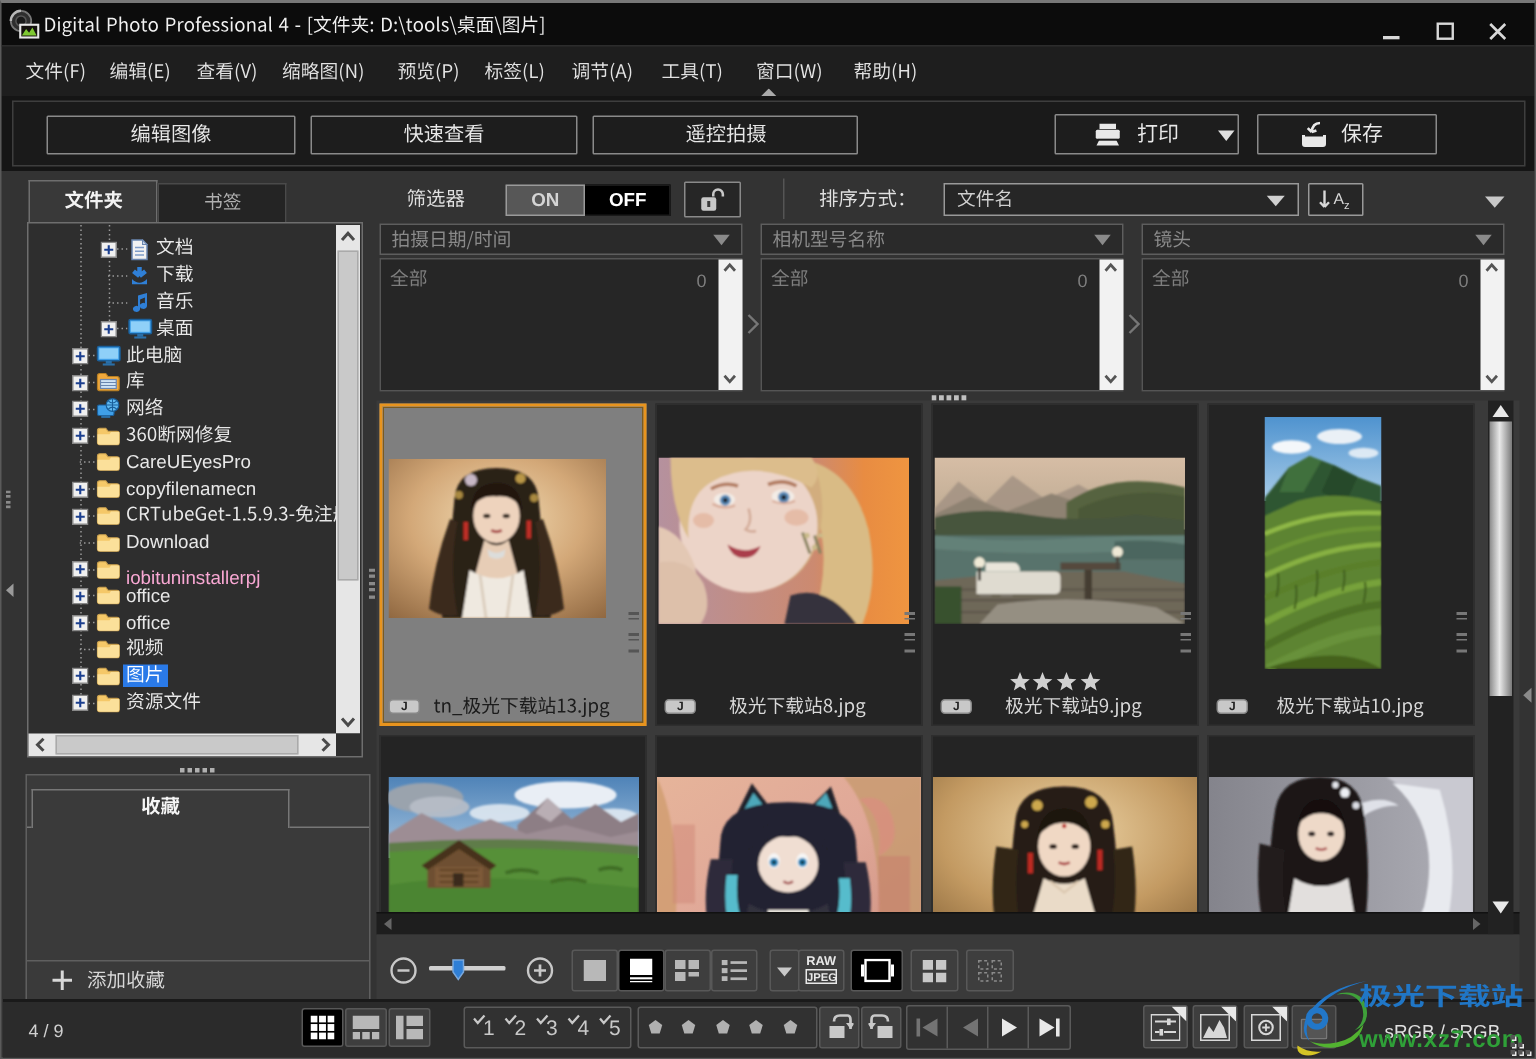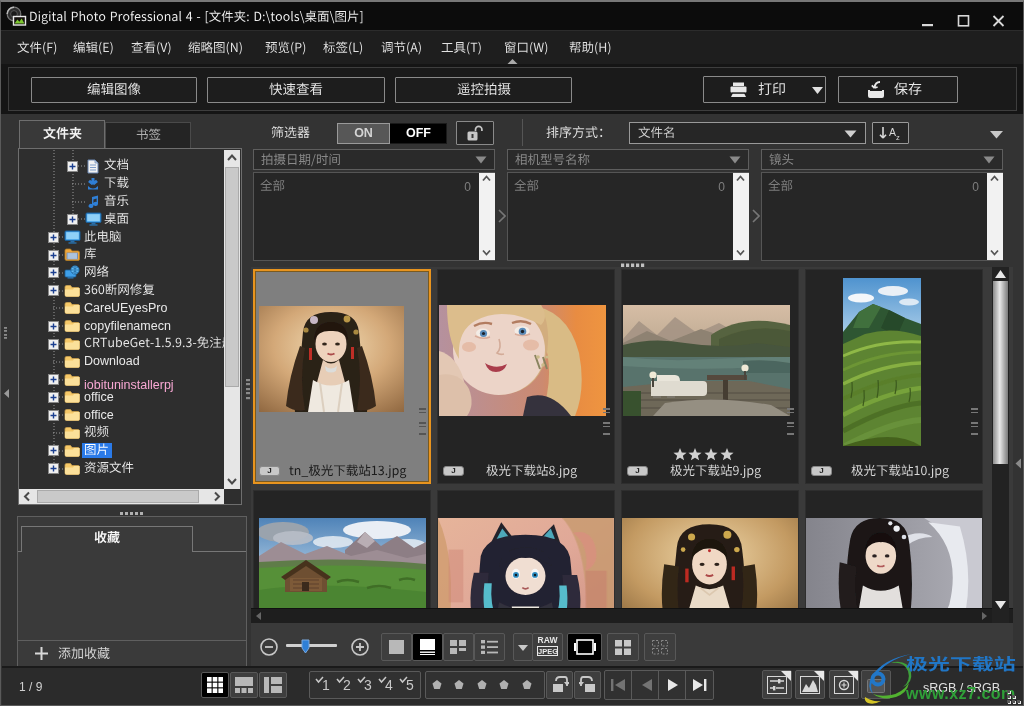--- a/index.html
+++ b/index.html
@@ -1366,21 +1366,21 @@
     <div class="abs" style="left:643px;top:631px;width:32px;height:28px;background:#3e3e3e;border:1px solid #585858;border-radius:2px"></div>
     <svg class="abs" style="left:651px;top:638px" width="16" height="15">
       <g fill="none" stroke="#8a8a8a" stroke-dasharray="2 1.6">
         <rect x="0.5" y="0.5" width="6" height="5.5"></rect>
         <rect x="9.5" y="0.5" width="6" height="5.5"></rect>
         <rect x="0.5" y="8.5" width="6" height="5.5"></rect>
         <rect x="9.5" y="8.5" width="6" height="5.5"></rect>
       </g>
     </svg>
     <div class="abs" style="left:1px;top:666px;width:1021px;height:39px;background:#2b2b2b"></div>
-    <div class="abs" style="left:18px;top:678px;font-size:12px;color:#d0d0d0;white-space:nowrap">1 / 9</div>
+    <div class="abs" style="left:18px;top:678px;font-size:12px;color:#d0d0d0;white-space:nowrap">4 / 9</div>
     <div class="abs" style="left:200px;top:670px;width:28px;height:26px;background:#000;border:1px solid #585858;border-radius:2px"></div>
     <div class="abs" style="left:229px;top:670px;width:28px;height:26px;background:#3e3e3e;border:1px solid #585858;border-radius:2px"></div>
     <div class="abs" style="left:258px;top:670px;width:28px;height:26px;background:#3e3e3e;border:1px solid #585858;border-radius:2px"></div>
     <svg class="abs" style="left:206px;top:675px" width="16" height="16">
       <g fill="#fff">
         <rect width="4.6" height="4.6"></rect>
         <rect x="5.7" width="4.6" height="4.6"></rect>
         <rect x="11.4" width="4.6" height="4.6"></rect>
         <rect y="5.7" width="4.6" height="4.6"></rect>
         <rect x="5.7" y="5.7" width="4.6" height="4.6"></rect>

